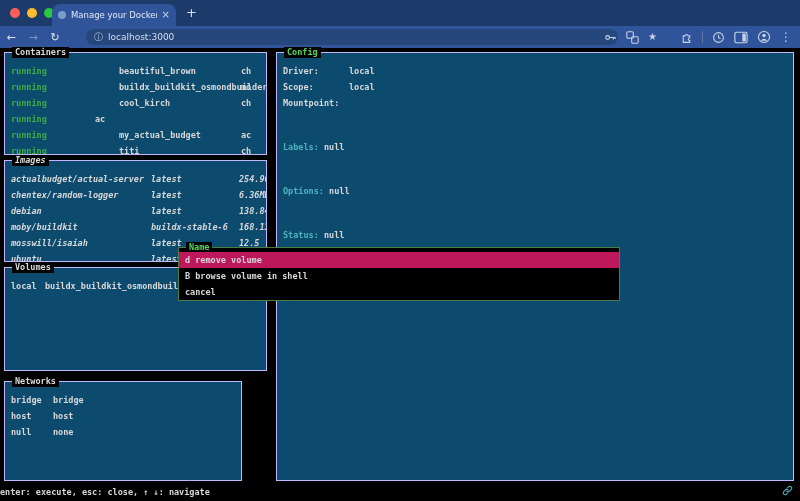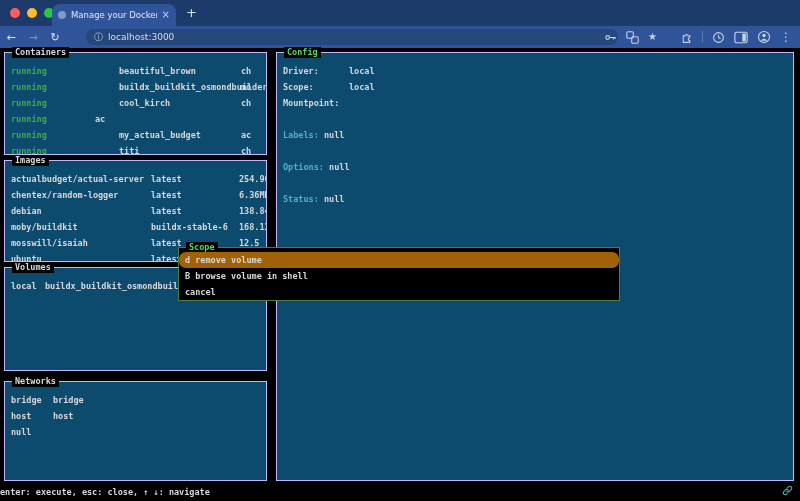--- a/index.html
+++ b/index.html
@@ -47,31 +47,31 @@
   .col-img    { flex:1; overflow:hidden; }
   .col-iname  { width:140px; flex:0 0 auto; }
   .col-tag    { width:88px; flex:0 0 auto; }
   .col-size   { flex:1; overflow:hidden; }
   .col-vdrv   { width:34px; flex:0 0 auto; }
   .col-vname  { flex:1; overflow:hidden; }
   .col-nname  { width:42px; flex:0 0 auto; }
   .col-ndrv   { flex:1; overflow:hidden; }
   .cfg-label  { width:66px; flex:0 0 auto; }
   .cfg-value  { flex:1; overflow:hidden; }
-  .cfg-extra-row { margin-top:16px; height:16px; line-height:16px; white-space:nowrap; }
+  .cfg-extra-row { margin-top:28px; height:16px; line-height:16px; white-space:nowrap; }
   .cfg-extra-row .lbl { color:#4fb3bf; }
 
   
   .menu { position:absolute; left:178px; top:199px; width:442px; height:54px;
           border:1px solid #4a7d3f; background:#000; }
   .menu-title { position:absolute; top:-6px; left:7px; background:#000; padding:0 3px;
                 font-size:8.5px; line-height:11px; color:#5cd65c; font-weight:bold; }
   .menu-items { position:absolute; top:4px; left:0; right:0; }
   .menu-item { height:16px; line-height:16px; padding-left:6px; white-space:nowrap; }
-  .menu-item.selected { background:#a16207;border-radius:7px; }
+  .menu-item.selected { background:#be185d; }
 
   
   .statusbar { position:absolute; left:0; bottom:0; width:800px; height:18px; background:#000;
                display:flex; align-items:center; }
   .status-text { font-size:8.5px; }
   .link-icon { position:absolute; right:7px; bottom:3px; }
 </style>
 </head>
 <body>
 
@@ -172,21 +172,21 @@
           <span class="col-img">ac</span>
         </div>
         <div class="trow">
           <span class="col-status green">running</span>
           <span class="col-name">titi</span>
           <span class="col-img">ch</span>
         </div>
       </div>
     </div>
 
-    <div class="panel" style="left:4px; top:112px; width:263px; height:102px;">
+    <div class="panel" style="left:4px; top:112px; width:263px; height:102px;font-style:italic;">
       <span class="ptitle">Images</span>
       <div class="rows">
         <div class="trow">
           <span class="col-iname">actualbudget/actual-server</span>
           <span class="col-tag">latest</span>
           <span class="col-size">254.96</span>
         </div>
         <div class="trow">
           <span class="col-iname">chentex/random-logger</span>
           <span class="col-tag">latest</span>
@@ -218,33 +218,34 @@
     <div class="panel" style="left:4px; top:219px; width:263px; height:104px;">
       <span class="ptitle">Volumes</span>
       <div class="rows">
         <div class="trow">
           <span class="col-vdrv">local</span>
           <span class="col-vname">buildx_buildkit_osmondbuilder0_state</span>
         </div>
       </div>
     </div>
 
-    <div class="panel" style="left:4px; top:333px; width:263px; height:100px;">
+    <div class="panel" style="left:4px; top:333px; width:238px; height:100px;">
       <span class="ptitle">Networks</span>
       <div class="rows">
         <div class="trow">
           <span class="col-nname">bridge</span>
           <span class="col-ndrv">bridge</span>
         </div>
         <div class="trow">
           <span class="col-nname">host</span>
           <span class="col-ndrv">host</span>
         </div>
         <div class="trow">
           <span class="col-nname">null</span>
+          <span class="col-ndrv">none</span>
         </div>
       </div>
     </div>
 
     <div class="panel" style="left:276px; top:4px; width:518px; height:429px;">
       <span class="ptitle green">Config</span>
       <div class="rows">
         <div class="trow">
           <span class="cfg-label">Driver:</span>
           <span class="cfg-value">local</span>
@@ -268,21 +269,21 @@
         </div>
         <div class="cfg-extra-row">
           <span class="lbl">Status:</span>
           <span> </span>
           <span>null</span>
         </div>
       </div>
     </div>
 
     <div class="menu">
-      <span class="menu-title">Scope</span>
+      <span class="menu-title">Name</span>
       <div class="menu-items">
         <div class="menu-item selected">d remove volume</div>
         <div class="menu-item">B browse volume in shell</div>
         <div class="menu-item">cancel</div>
       </div>
     </div>
 
     <div class="statusbar">
       <span class="status-text">enter: execute, esc: close, ↑ ↓: navigate</span>
       <span class="link-icon">

